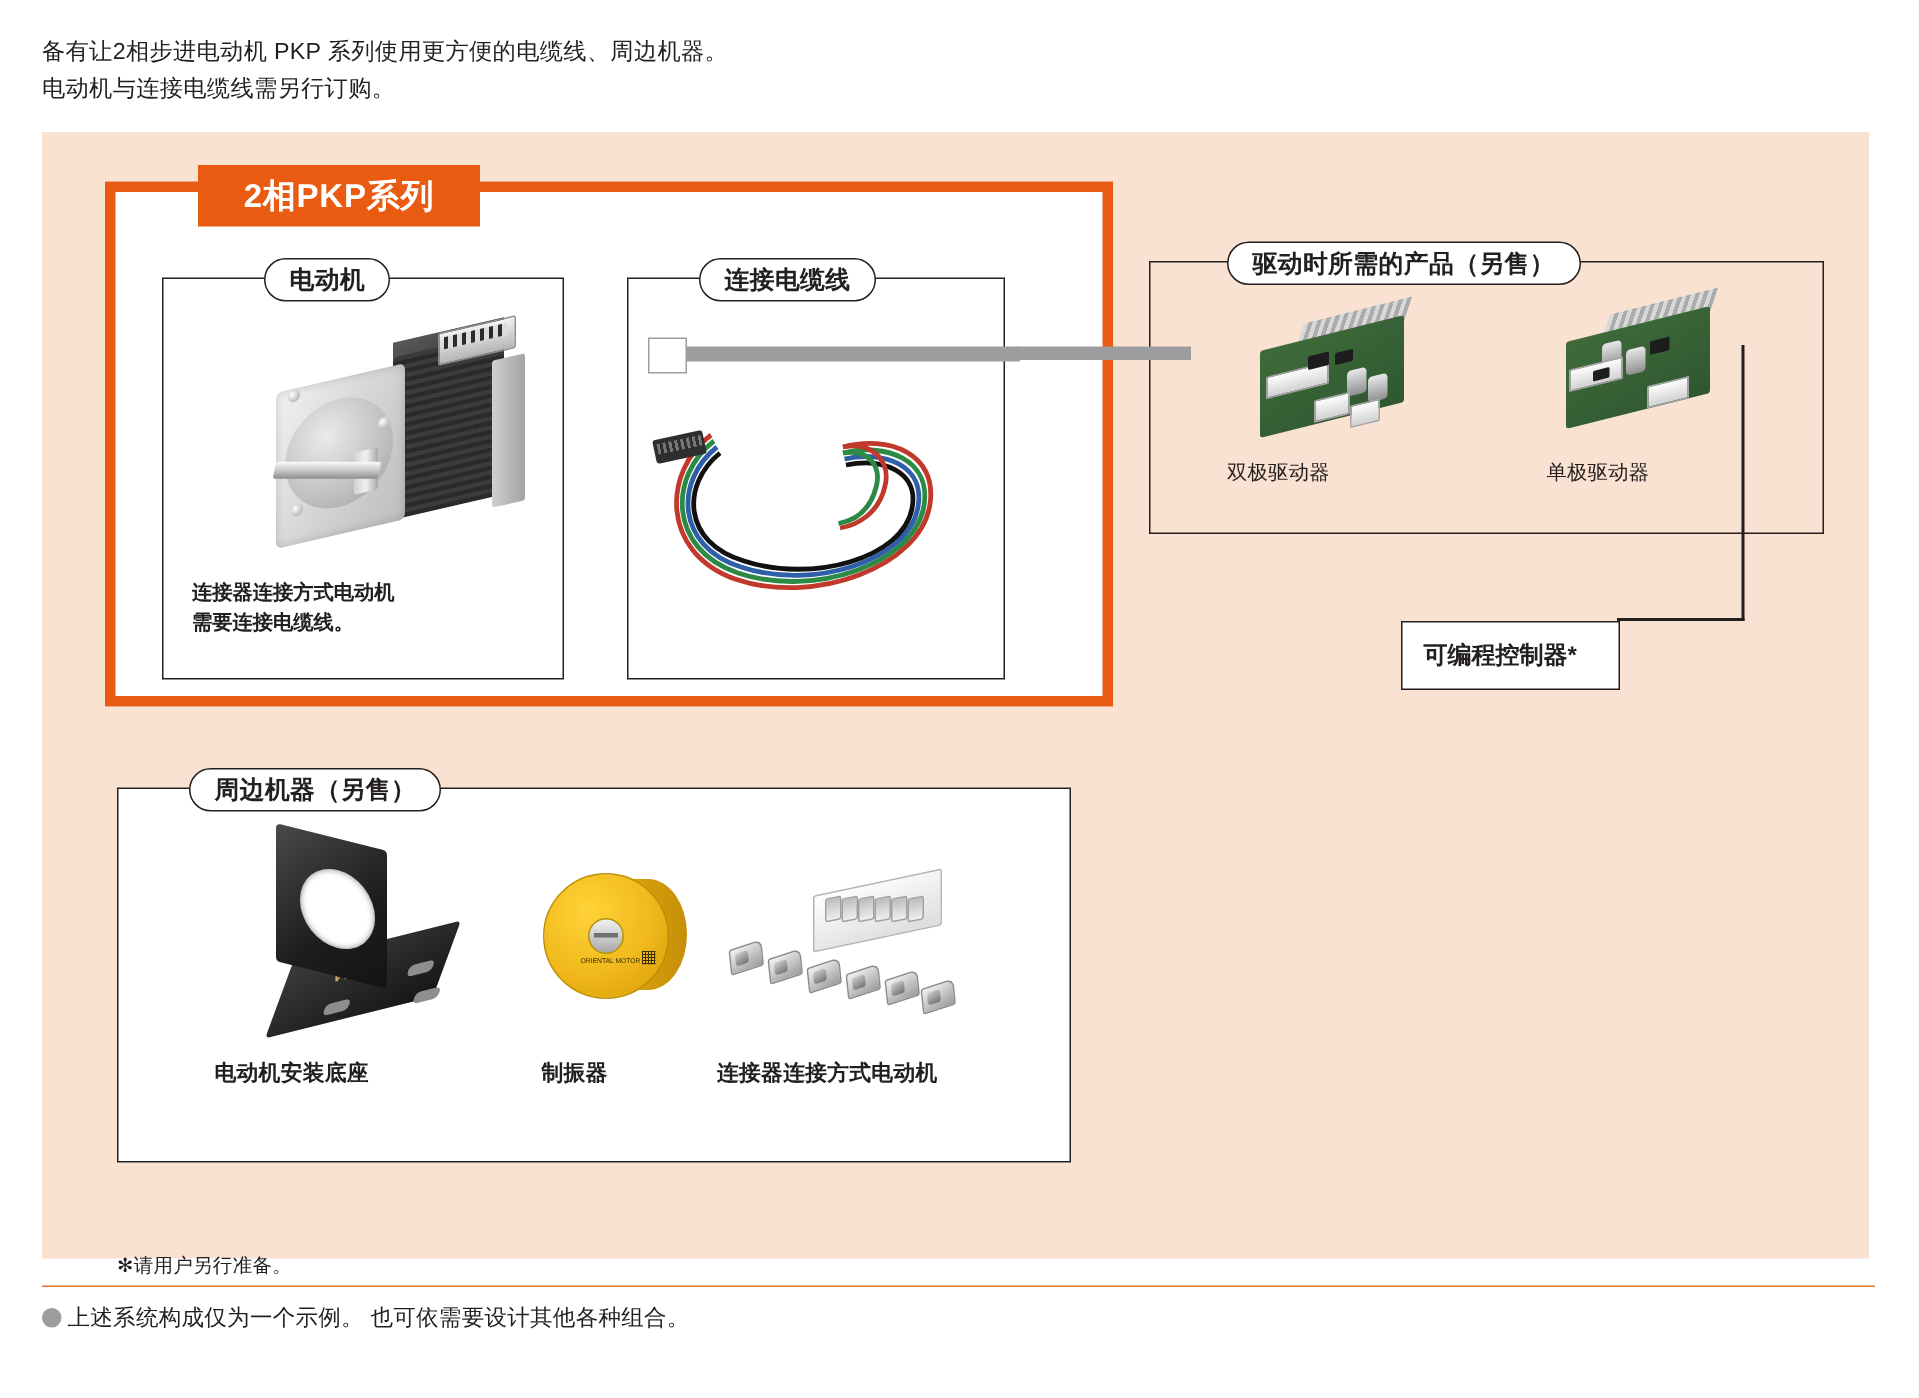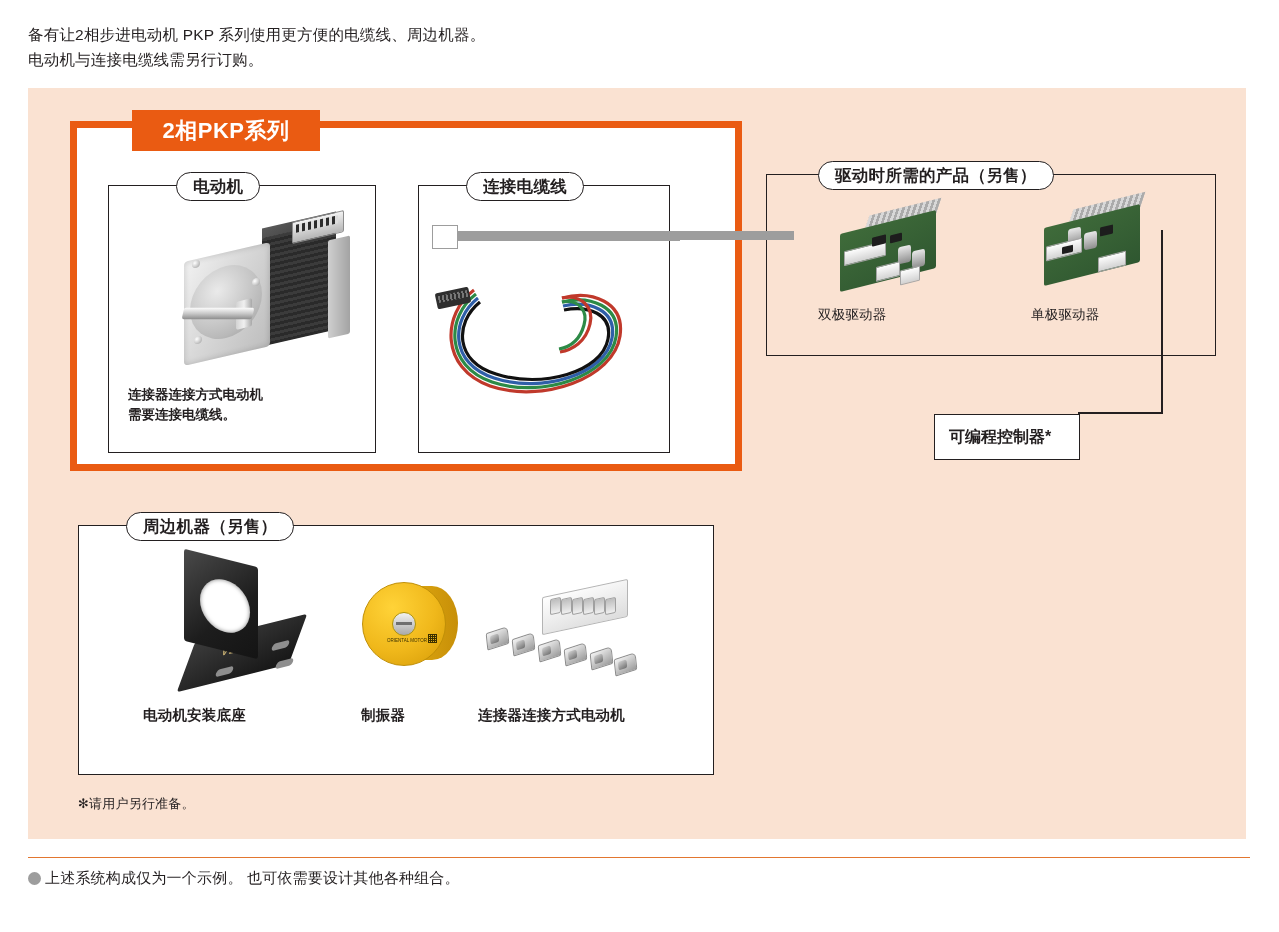--- a/index.html
+++ b/index.html
@@ -131,20 +131,21 @@
     font-size: 16px;
     font-weight: bold;
     z-index: 5;
   }
 
   .footnote {
     position: absolute;
     font-size: 13px;
     color: #231f20;
     letter-spacing: .2px;
+    margin-top: 40px;
   }
 
   
   .hr-orange {
     position: absolute;
     left: 28px;
     top: 857px;
     width: 1222px;
     height: 1.4px;
     background: #e2762f;

